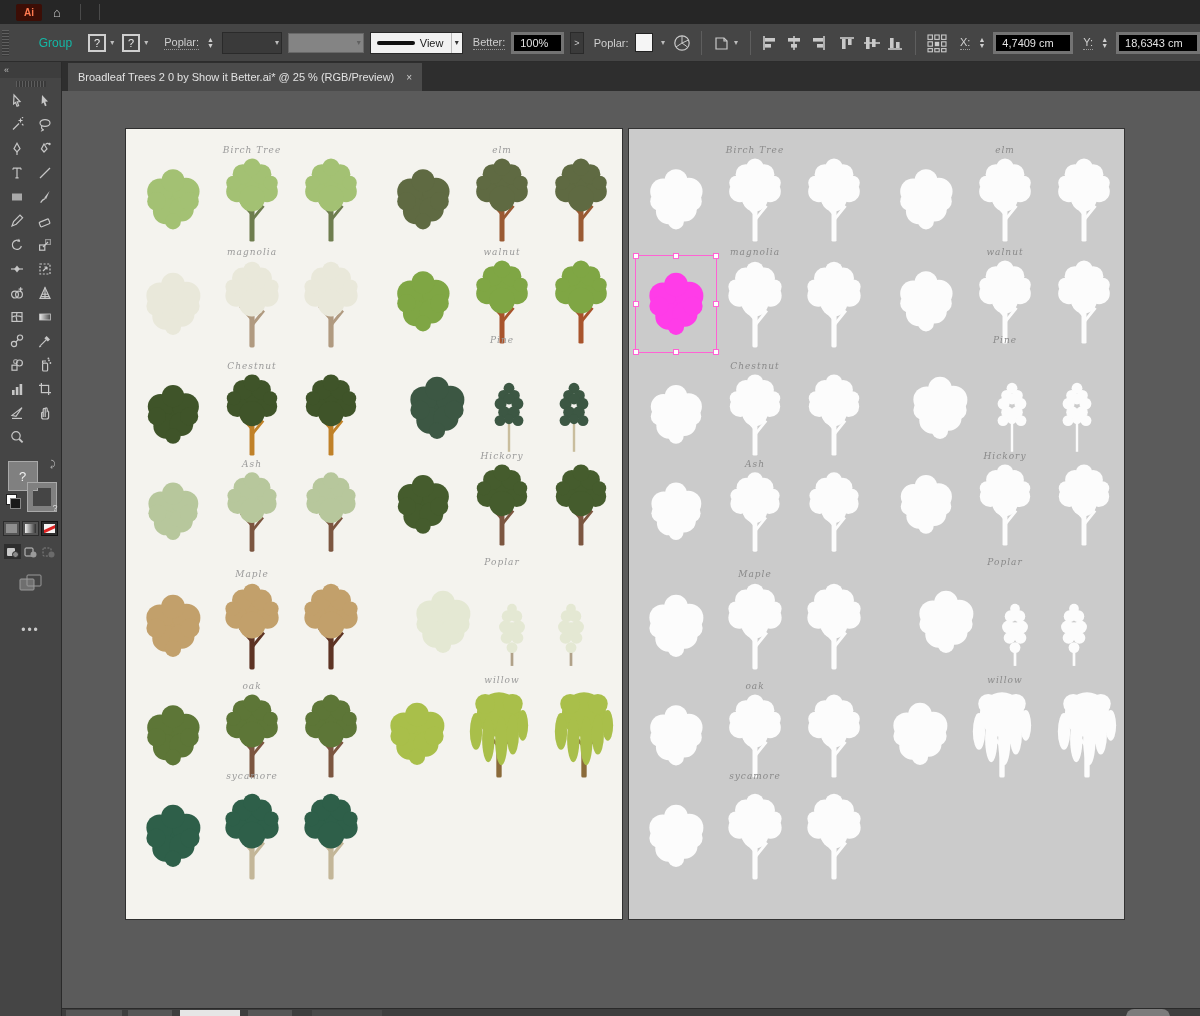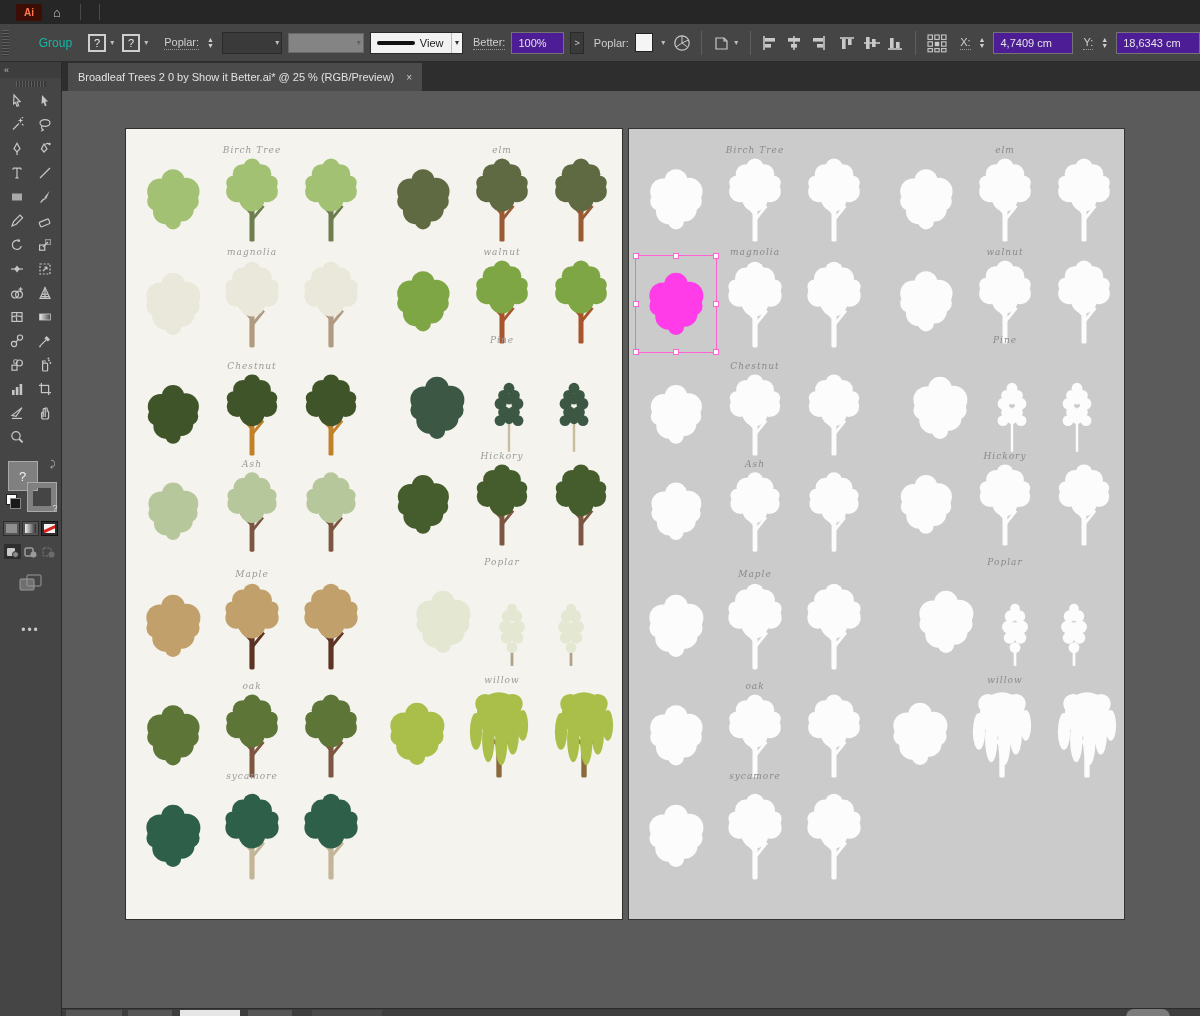--- a/index.html
+++ b/index.html
@@ -31,21 +31,21 @@
   .stepper { display:flex; flex-direction:column; justify-content:center; line-height:6px;
     font-size:7px; color:#cfcfcf; padding:0 2px; }
   .dd-dark { width:62px; height:22px; background:#3a3a3a; border:1px solid #2a2a2a;
     display:flex; align-items:center; justify-content:flex-end; }
   .dd-disabled { width:78px; height:20px; background:#8f8f8f; border:1px solid #6f6f6f;
     display:flex; align-items:center; justify-content:flex-end; opacity:.85; }
   .dd-brush { width:96px; height:22px; background:#f2f2f2; border:1px solid #2a2a2a;
     display:flex; align-items:center; color:#1a1a1a; font-size:11px; }
   .brush-line { width:38px; height:4px; background:#111; margin:0 5px 0 6px; border-radius:2px; }
   .dd-brush .chev { color:#333; border-left:1px solid #bbb; height:100%; display:flex; align-items:center; }
-  .field { height:22px; background:#4c1d95; border:1px solid #737373; color:#e4e4e4;
+  .field { height:22px; background:#000000; border:3px solid #737373; color:#e4e4e4;
     display:flex; align-items:center; padding:0 6px; font-size:11px; }
   .mini-btn { width:14px; height:22px; background:#3a3a3a; border:1px solid #2a2a2a;
     color:#cfcfcf; display:flex; align-items:center; justify-content:center; font-size:9px; }
   .white-swatch { width:19px; height:19px; background:#f5f5f5; border:1px solid #222; }
   .cb-sep { width:1px; height:24px; background:#5e5e5e; margin:0 4px; }
   .cb-icon { display:flex; align-items:center; justify-content:center; }
   .cb-icon svg { display:block; }
 
   
   .main { flex:1; display:flex; min-height:0; }

